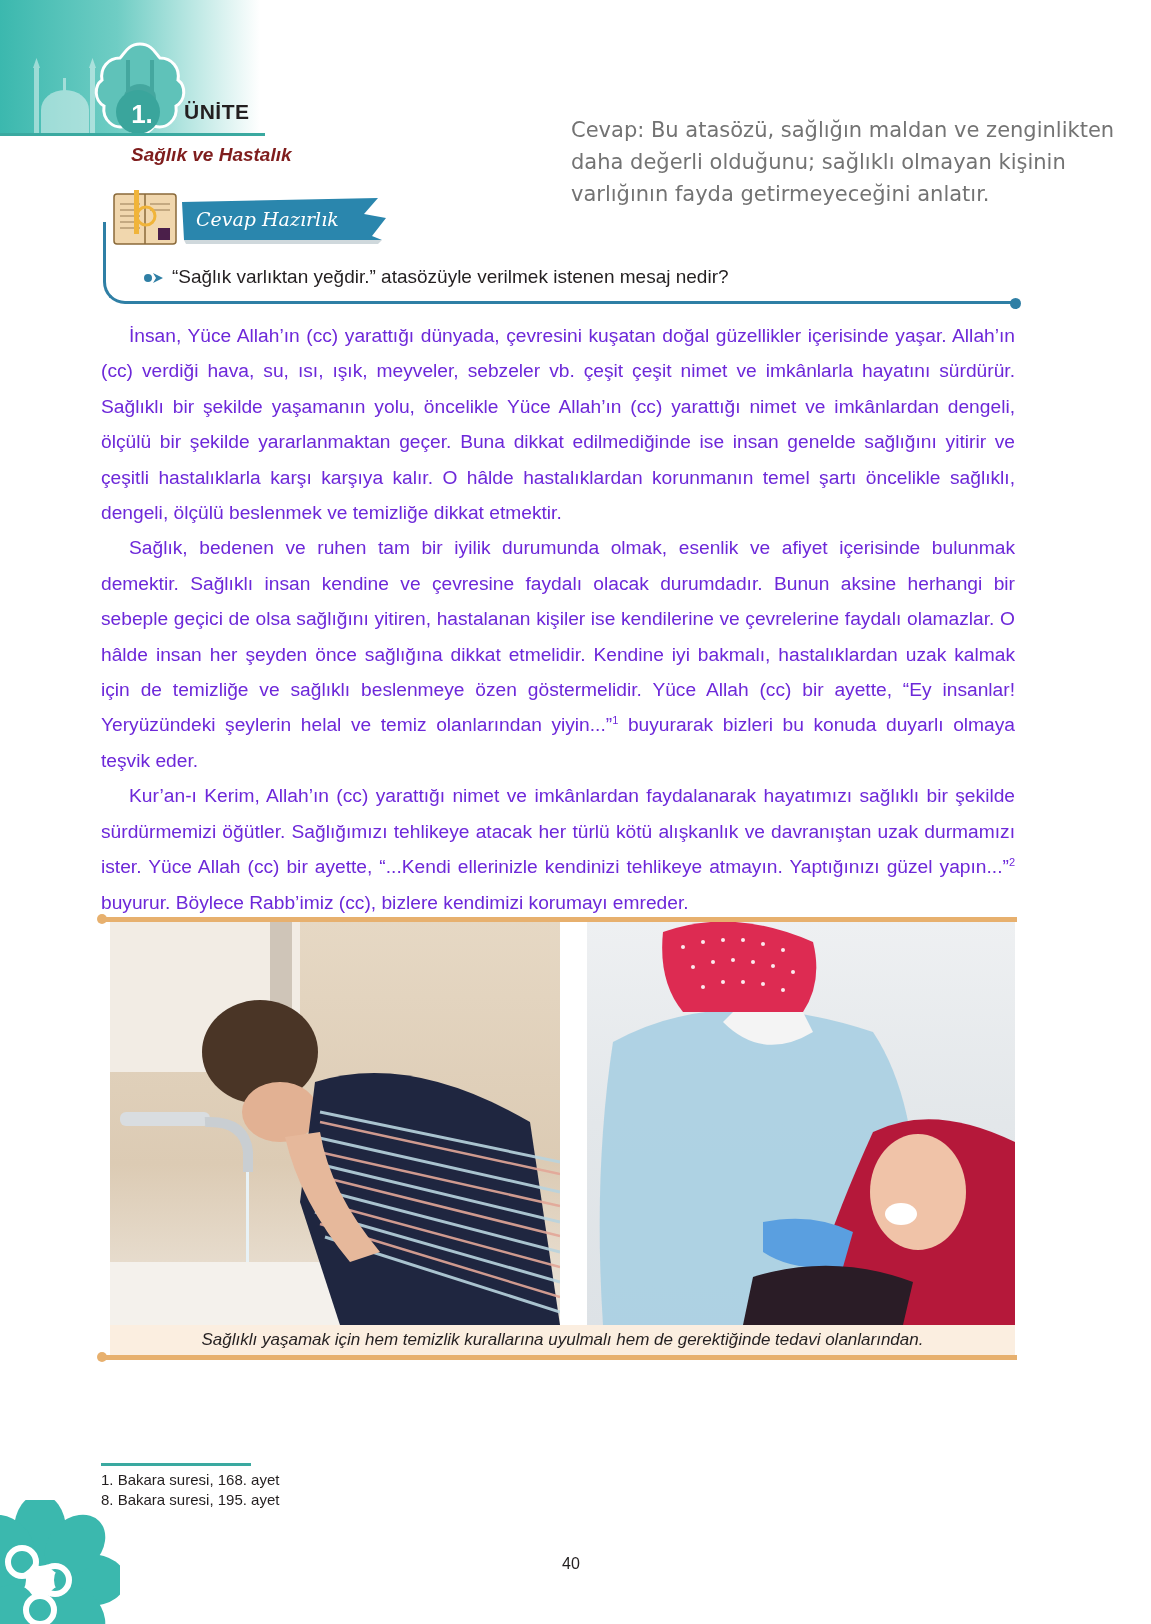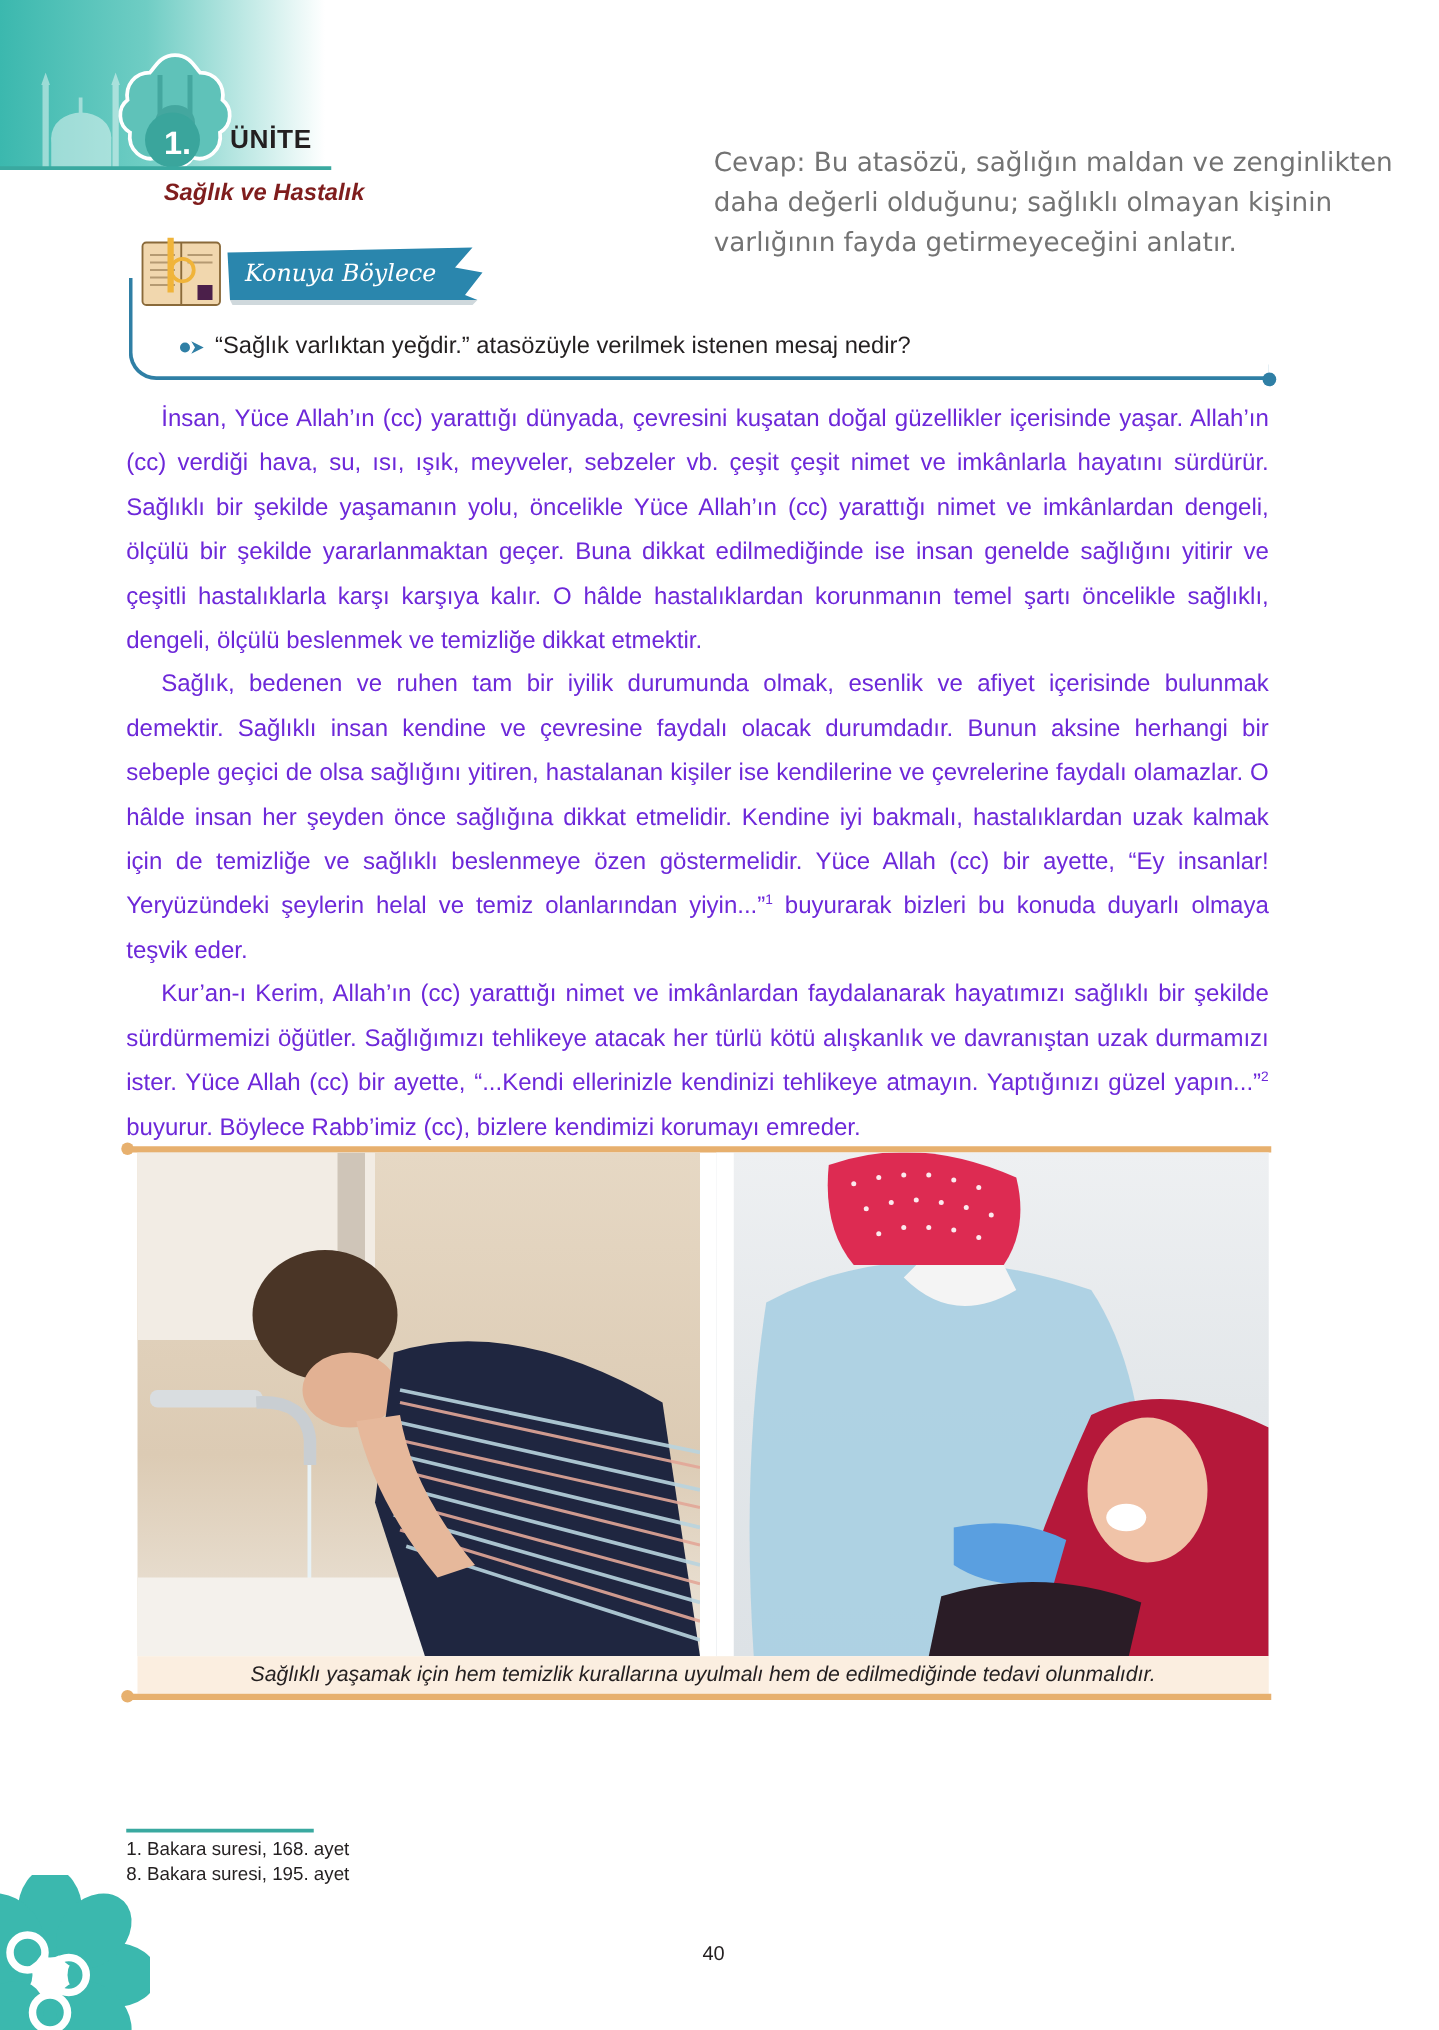--- a/index.html
+++ b/index.html
@@ -139,21 +139,21 @@
     <line x1="38" y1="20" x2="58" y2="20"></line>
   </g>
   <rect x="22" y="0" width="5" height="44" fill="#f0b43a"></rect>
   <circle cx="34" cy="26" r="9" fill="none" stroke="#f0b43a" stroke-width="3"></circle>
   <rect x="46" y="38" width="12" height="12" fill="#4b1f4a"></rect>
 </svg>
 <svg class="prep-banner" width="212" height="48" viewBox="0 0 212 48">
   <path d="M4 6 L200 2 L186 18 L208 22 L194 40 L204 44 L6 44 Z" fill="#2a86ad"></path>
   <path d="M6 44 L204 44 L200 48 L8 48 Z" fill="#cfd8dc"></path>
 </svg>
-<div class="prep-banner-text">Konuya Böylece</div>
+<div class="prep-banner-text">Cevap Hazırlık</div>
 <svg class="arrow-icon" width="20" height="12" viewBox="0 0 20 12">
   <circle cx="4" cy="6" r="4" fill="#2f7fa5"></circle>
   <polygon points="9,1 19,6 9,11 12,6" fill="#2f7fa5"></polygon>
 </svg>
 <div class="prep-question">
   <span class="q">“Sağlık varlıktan yeğdir.” atasözüyle verilmek istenen mesaj nedir?</span>
 </div>
 
 <div class="body-text">
   <p><span>İnsan, Yüce Allah’ın (cc) yarattığı dünyada, çevresini kuşatan doğal güzellikler içerisinde yaşar. Allah’ın (cc) verdiği hava, su, ısı, ışık, meyveler, sebzeler vb. çeşit çeşit nimet ve imkânlarla hayatını sürdürür. Sağlıklı bir şekilde yaşamanın yolu, öncelikle Yüce Allah’ın (cc) yarattığı nimet ve imkânlardan dengeli, ölçülü bir şekilde yararlanmaktan geçer. Buna dikkat edilmediğinde ise insan genelde sağlığını yitirir ve çeşitli hastalıklarla karşı karşıya kalır. O hâlde hastalıklardan korunmanın temel şartı öncelikle sağlıklı, dengeli, ölçülü beslenmek ve temizliğe dikkat etmektir.</span></p>
@@ -221,21 +221,21 @@
     <path d="M150 100 Q190 140 240 110 L230 90 L160 90 Z" fill="#f4f4f4"></path>
     <path d="M300 210 Q360 180 442 220 L442 403 L230 403 Q250 320 300 210 Z" fill="#b5183a"></path>
     <ellipse cx="345" cy="270" rx="48" ry="58" fill="#f0c3a8"></ellipse>
     <ellipse cx="328" cy="292" rx="16" ry="11" fill="#ffffff"></ellipse>
     <path d="M190 300 Q240 290 280 310 L270 345 Q220 350 190 330 Z" fill="#5a9fe0"></path>
     <path d="M180 355 Q260 330 340 360 L330 403 L170 403 Z" fill="#2a1c26"></path>
   </svg>
 </div>
 
 <div class="caption-band"></div>
-<div class="caption">Sağlıklı yaşamak için hem temizlik kurallarına uyulmalı hem de edilmediğinde tedavi olunmalıdır.</div>
+<div class="caption">Sağlıklı yaşamak için hem temizlik kurallarına uyulmalı hem de gerektiğinde tedavi olanlarından.</div>
 <div class="fig-dot" style="left:97px; top:1352px;"></div>
 <div class="fig-line" style="top:1355px;"></div>
 
 <div class="fn-line"></div>
 <div class="footnotes">
   <div>1. Bakara suresi, 168. ayet</div>
   <div>8. Bakara suresi, 195. ayet</div>
 </div>
 
 <svg class="flower" width="160" height="160" viewBox="0 0 160 160">

